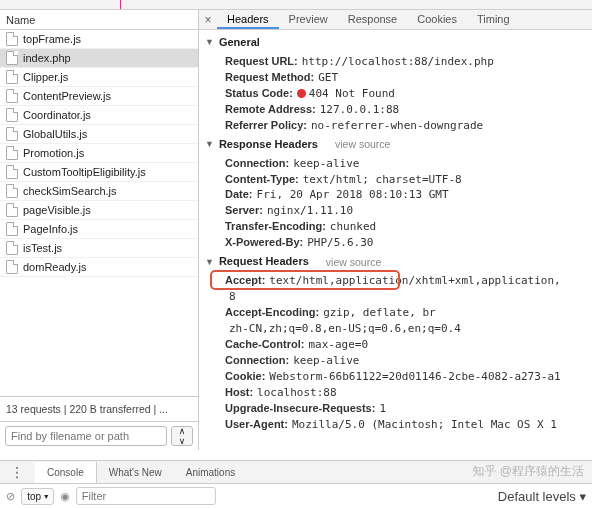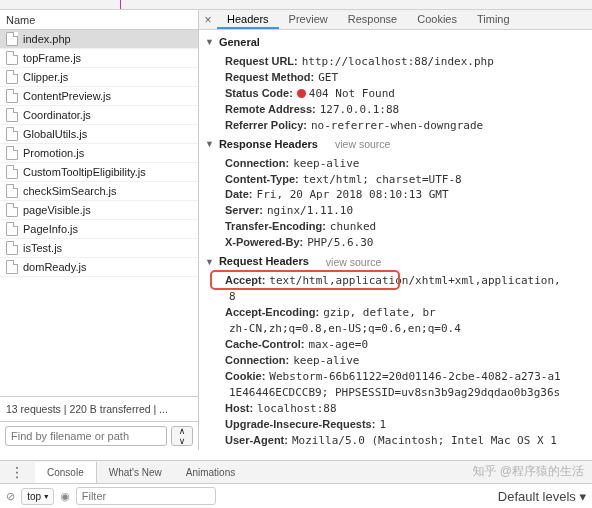--- a/index.html
+++ b/index.html
@@ -45,27 +45,27 @@
 .watermark { position: absolute; right: 8px; bottom: 28px; color: rgba(120,120,120,0.5); font-size: 12px; pointer-events: none; }
 </style>
 </head>
 <body>
 
 <div class="top-tabs"></div>
 <div class="main">
   <div class="left">
     <div class="left-header">Name</div>
     <div class="file-list" id="file-list">
+        <div class="file-row">
+          <span class="file-icon"></span>
+          <span class="file-name">topFrame.js</span>
+        </div>
         <div class="file-row selected">
           <span class="file-icon"></span>
           <span class="file-name">index.php</span>
-        </div>
-        <div class="file-row">
-          <span class="file-icon"></span>
-          <span class="file-name">topFrame.js</span>
         </div>
         <div class="file-row">
           <span class="file-icon"></span>
           <span class="file-name">Clipper.js</span>
         </div>
         <div class="file-row">
           <span class="file-icon"></span>
           <span class="file-name">ContentPreview.js</span>
         </div>
         <div class="file-row">
@@ -202,24 +202,20 @@
         </div>
         <div class="kv">
           <span class="kv-k">Connection:</span>
           <span class="kv-v">keep-alive</span>
         </div>
         <div class="kv">
           <span class="kv-k">Cookie:</span>
           <span class="kv-v">Webstorm-66b61122=20d01146-2cbe-4082-a273-a1</span>
         </div>
         <div class="kv">
-          <span class="kv-k"></span>
-          <span class="kv-v">1E46446ECDCCB9; PHPSESSID=uv8sn3b9ag29dqdao0b3g36s</span>
-        </div>
-        <div class="kv">
           <span class="kv-k">Host:</span>
           <span class="kv-v">localhost:88</span>
         </div>
         <div class="kv">
           <span class="kv-k">Upgrade-Insecure-Requests:</span>
           <span class="kv-v">1</span>
         </div>
         <div class="kv">
           <span class="kv-k">User-Agent:</span>
           <span class="kv-v">Mozilla/5.0 (Macintosh; Intel Mac OS X 1</span>

